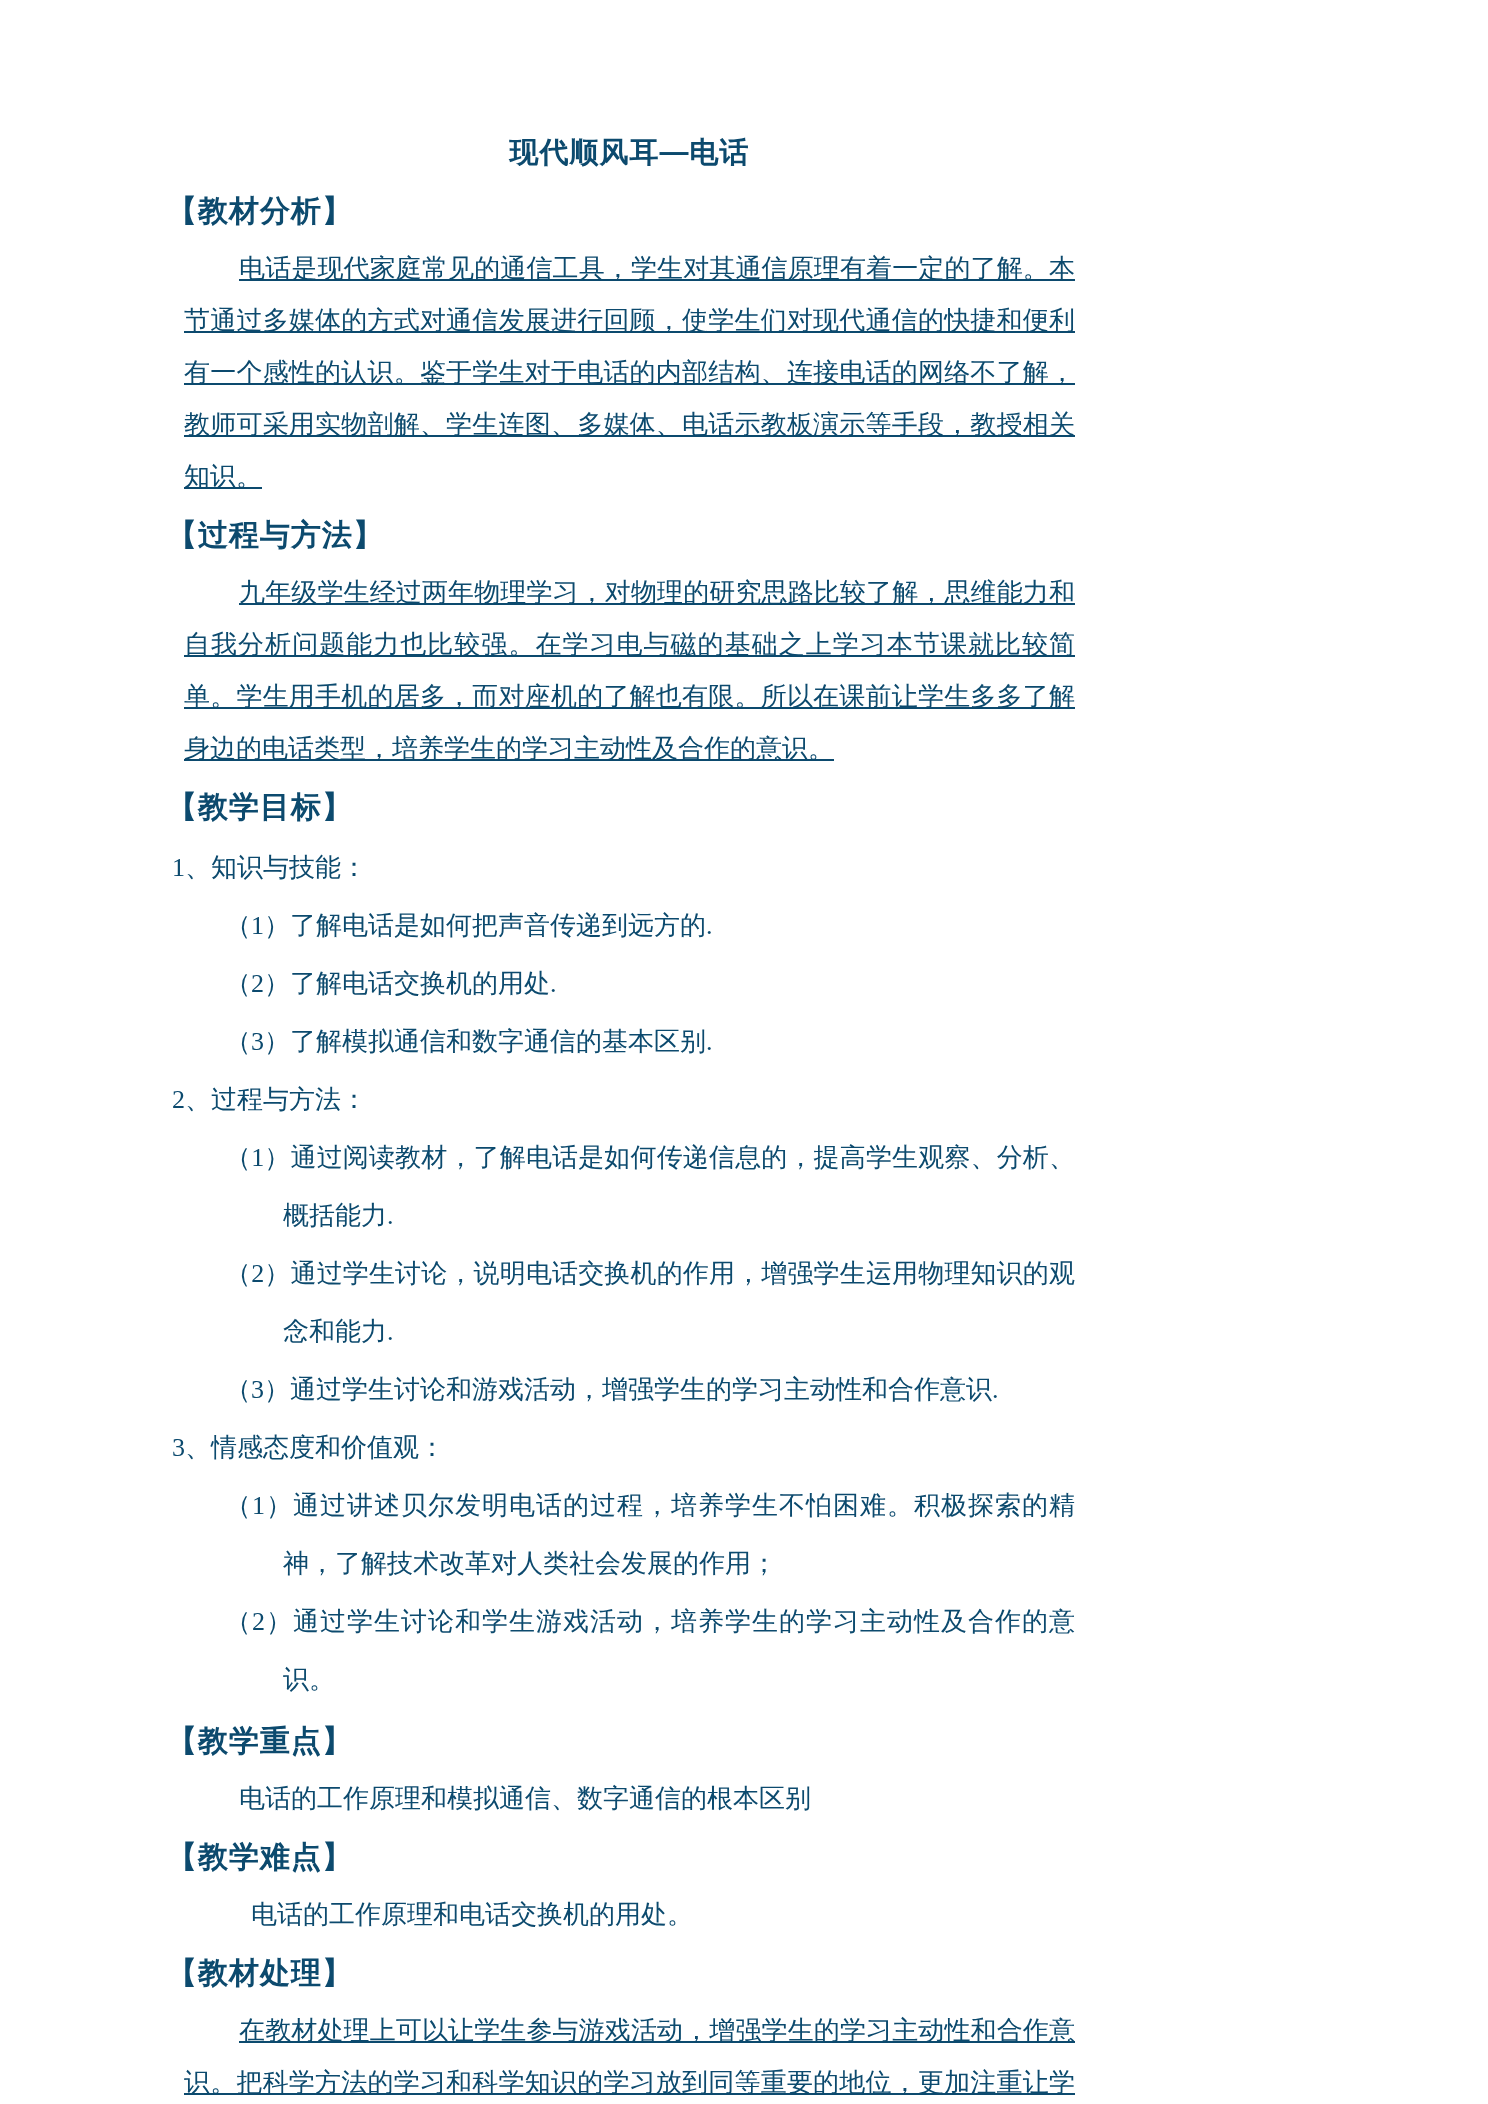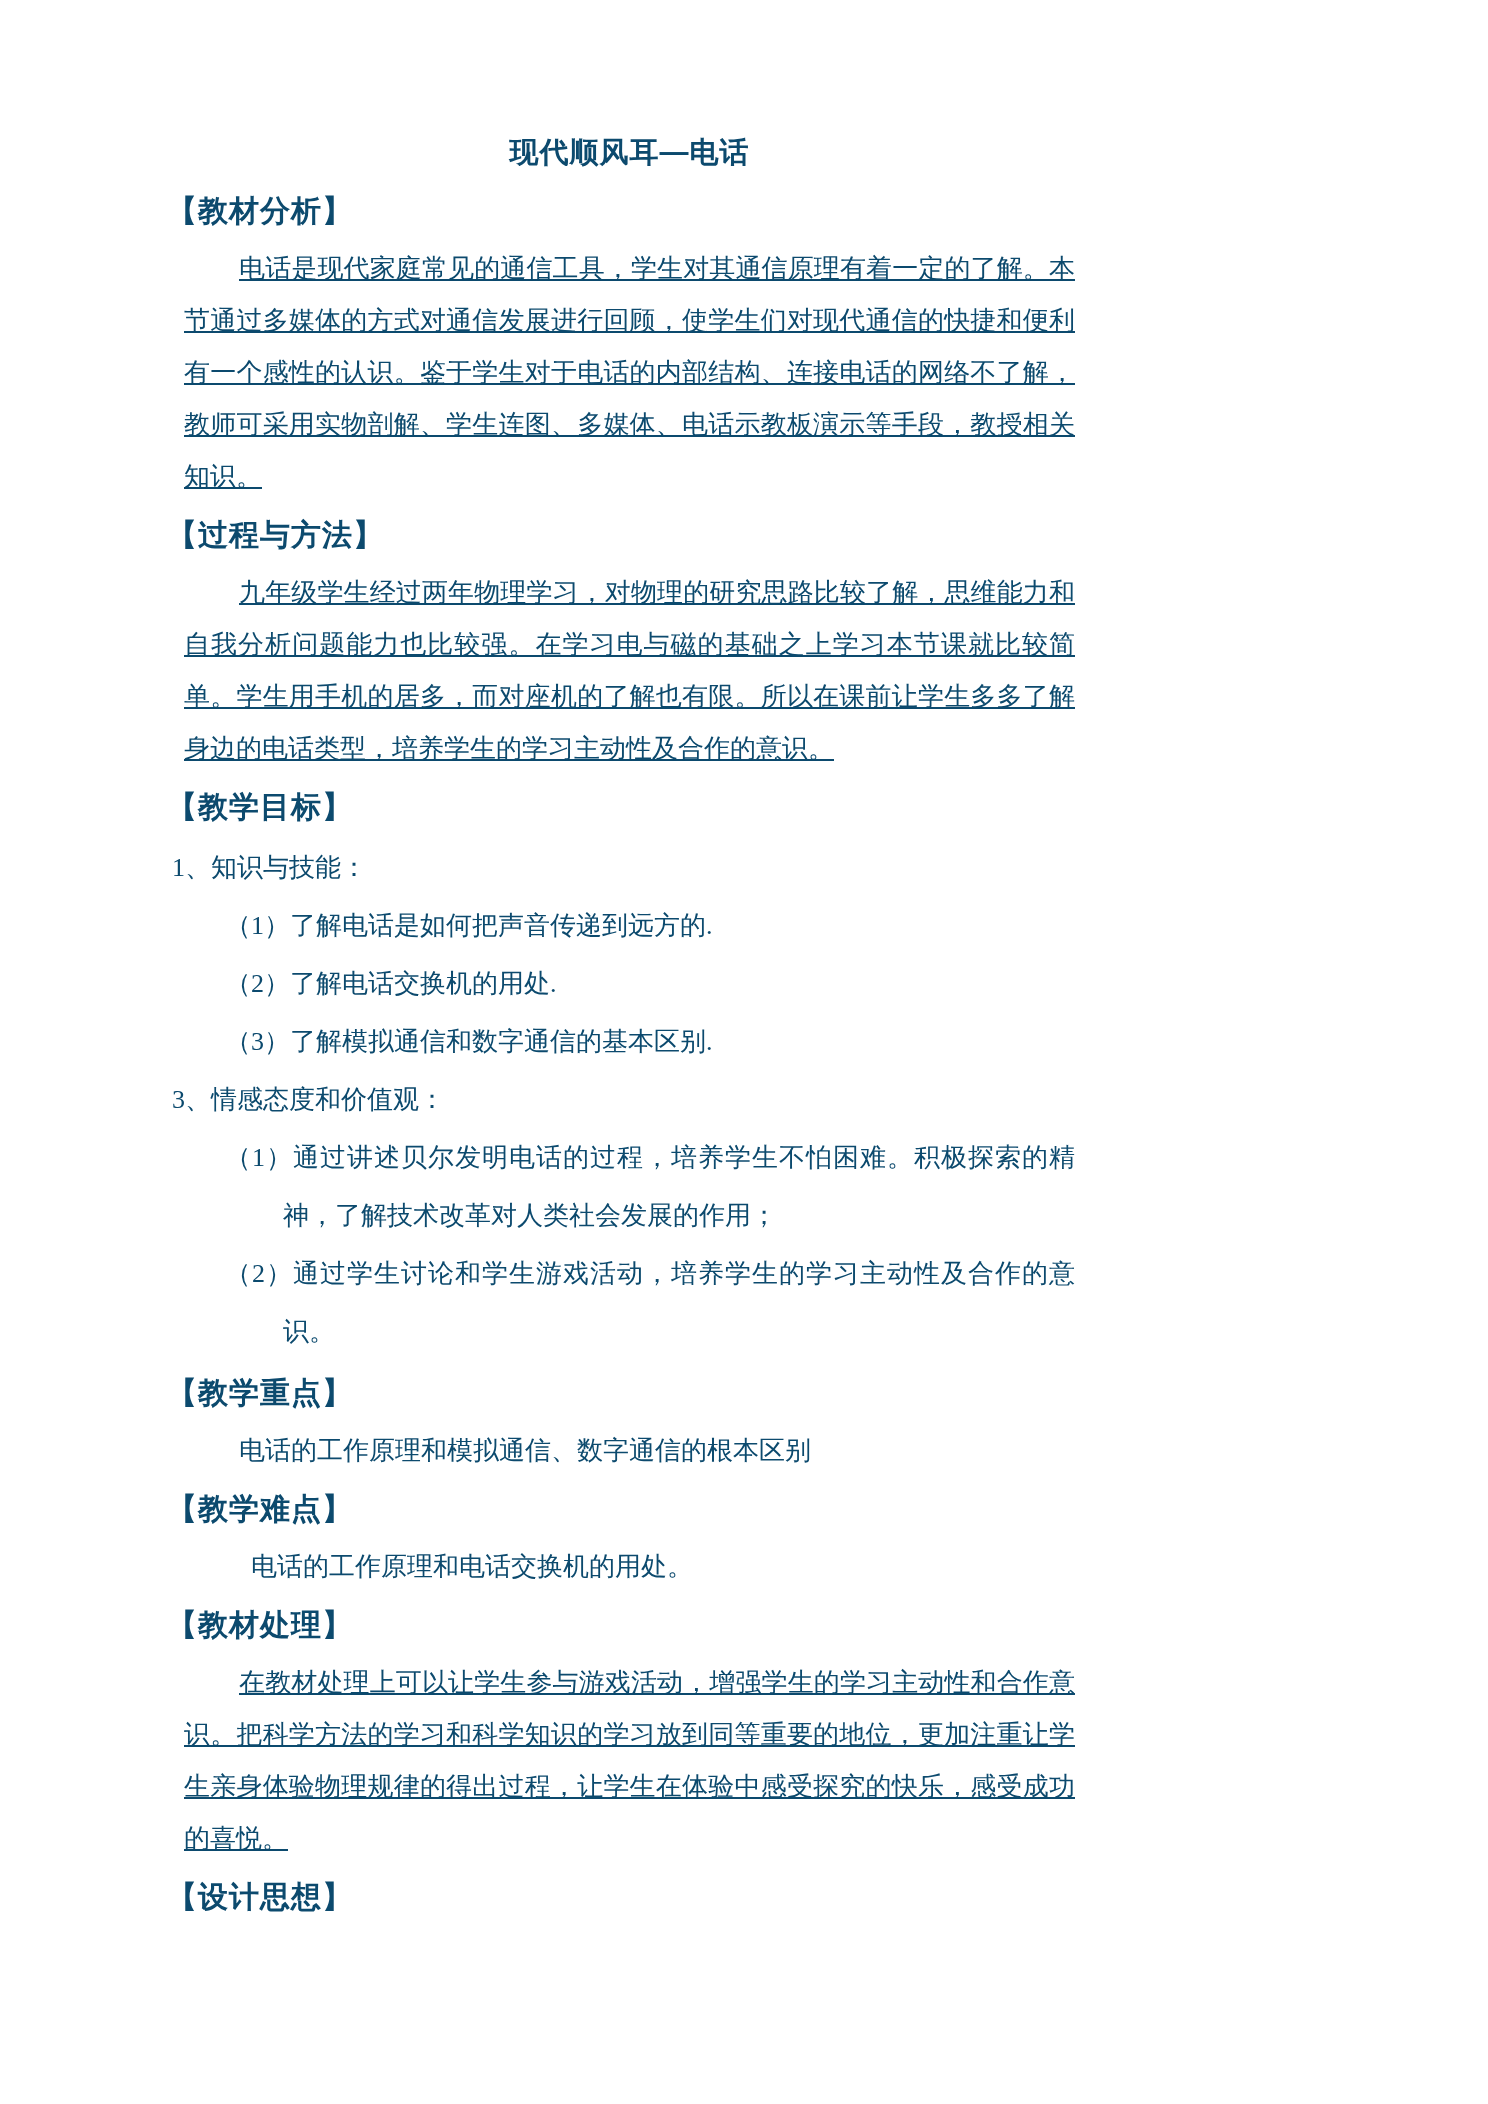--- a/index.html
+++ b/index.html
@@ -82,20 +82,26 @@
 
   <h2 class="sec-heading">【教学目标】</h2>
 
   <div>
     <p class="goal-label">1、知识与技能：</p>
     <p class="goal-item">（1）了解电话是如何把声音传递到远方的.</p>
     <p class="goal-item">（2）了解电话交换机的用处.</p>
     <p class="goal-item">（3）了解模拟通信和数字通信的基本区别.</p>
   </div>
 
+  <div>
+    <p class="goal-label">2、过程与方法：</p>
+    <p class="goal-item">（1）通过阅读教材，了解电话是如何传递信息的，提高学生观察、分析、概括能力.</p>
+    <p class="goal-item">（2）通过学生讨论，说明电话交换机的作用，增强学生运用物理知识的观念和能力.</p>
+    <p class="goal-item">（3）通过学生讨论和游戏活动，增强学生的学习主动性和合作意识.</p>
+  </div>
 
   <div>
     <p class="goal-label">3、情感态度和价值观：</p>
     <p class="goal-item">（1）通过讲述贝尔发明电话的过程，培养学生不怕困难。积极探索的精神，了解技术改革对人类社会发展的作用；</p>
     <p class="goal-item">（2）通过学生讨论和学生游戏活动，培养学生的学习主动性及合作的意识。</p>
   </div>
 
   <h2 class="sec-heading">【教学重点】</h2>
   <p class="single-line">电话的工作原理和模拟通信、数字通信的根本区别</p>
 

